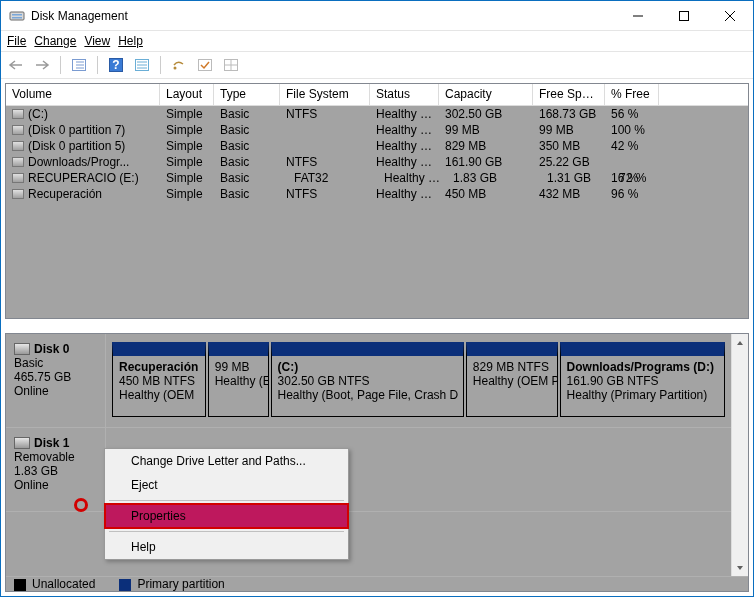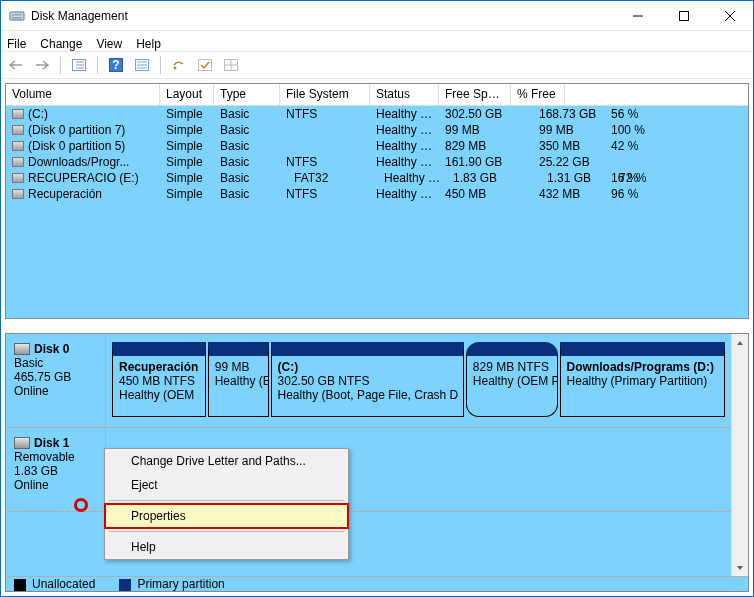--- a/index.html
+++ b/index.html
@@ -12,31 +12,31 @@
     position: relative;
   }
   .titlebar {
     height: 30px; display: flex; align-items: center; padding: 0 0 0 8px;
     border-bottom: 1px solid #e5e5e5;
   }
   .titlebar .icon { width: 16px; height: 16px; margin-right: 6px; }
   .titlebar .title { flex: 1; }
   .winbtns { display: flex; height: 100%; }
   .winbtn { width: 46px; display: flex; align-items: center; justify-content: center; }
-  .menubar { height: 20px; display: flex; align-items: flex-end; padding: 0 6px; gap: 14px; }
+  .menubar { height: 20px; display: flex; align-items: center; padding: 0 6px; gap: 8px; text-decoration: underline; }
   .menubar span { }
   .toolbar {
     height: 28px; border-top: 1px solid #e5e5e5; border-bottom: 1px solid #e5e5e5;
     display: flex; align-items: center; padding: 0 4px; gap: 4px;
   }
   .tbtn { width: 22px; height: 22px; display: flex; align-items: center; justify-content: center; border: 1px solid transparent; }
   .tsep { width: 1px; height: 18px; background: #ccc; margin: 0 3px; }
   .content { flex: 1; display: flex; flex-direction: column; padding: 4px; gap: 6px; overflow: hidden; }
   .pane {
-    border: 1px solid #828790; background: #7dd3fc; position: relative; overflow: hidden;
+    border: 1px solid #828790; background: #a3a3a3; position: relative; overflow: hidden;
   }
   .top-pane { height: 236px; }
   .bottom-pane { flex: 1; display: flex; flex-direction: column; margin-top: 8px; }
   .thead { display: flex; background: #fff; border-bottom: 1px solid #dcdcdc; height: 22px; }
   .th {
     border-right: 1px solid #dcdcdc; padding: 3px 6px;
     white-space: nowrap; overflow: hidden; text-overflow: ellipsis;
   }
   .tbody { }
   .tr { display: flex; height: 16px; align-items: center; }
@@ -72,21 +72,21 @@
   }
   .legend .sw { width: 12px; height: 12px; display: inline-block; margin-right: 6px; vertical-align: middle; }
   .legend .sw.black { background: #000; }
   .legend .sw.blue { background: #0b2f7a; }
   .ctx-menu {
     position: absolute; background: #f0f0f0; border: 1px solid #999;
     box-shadow: 2px 2px 4px rgba(0,0,0,0.25);
     width: 245px; z-index: 100;
   }
   .ctx-item { padding: 5px 10px 5px 26px; }
-  .ctx-item.sel { background: #fef9c3; outline: 2px solid #d20000; outline-offset: -1px; }
+  .ctx-item.sel { background: #be185d; outline: 2px solid #d20000; outline-offset: -1px; }
   .ctx-sep { height: 1px; background: #c0c0c0; margin: 3px 4px; }
   .red-circle {
     position: absolute; width: 14px; height: 14px; border: 3px solid #d20000; border-radius: 50%;
     z-index: 90;
   }
 </style>
 </head>
 <body>
 
 <div class="window">
@@ -186,20 +186,21 @@
 
   <div class="content">
 
     <div class="pane top-pane">
       <div class="thead">
         <div class="th" style="width:154px">Volume</div>
         <div class="th" style="width:54px">Layout</div>
         <div class="th" style="width:66px">Type</div>
         <div class="th" style="width:90px">File System</div>
         <div class="th" style="width:69px">Status</div>
+        <div class="th" style="width:94px">Capacity</div>
         <div class="th" style="width:72px">Free Spa...</div>
         <div class="th" style="width:54px">% Free</div>
         <div class="th" style="flex:1;border-right:none"></div>
       </div>
       <div class="tbody" id="vol-body">
           <div class="tr">
             <div class="td" style="width: 154px;"><span class="vol-icon"></span><span>(C:)</span></div>
             <div class="td" style="width: 54px;">Simple</div>
             <div class="td" style="width: 66px;">Basic</div>
             <div class="td" style="width: 90px;">NTFS</div>
@@ -282,26 +283,27 @@
                 </div>
                 <div class="part noname" style="width: 61px;">
                   <div>99 MB</div>
                   <div>Healthy (E</div>
                 </div>
                 <div class="part" style="width: 194px;">
                   <div class="pname">(C:)</div>
                   <div>302.50 GB NTFS</div>
                   <div>Healthy (Boot, Page File, Crash D</div>
                 </div>
-                <div class="part noname" style="width: 92px; border-radius: 13px;">
+                <div class="part noname" style="width: 92px;">
                   <div>829 MB NTFS</div>
                   <div>Healthy (OEM P</div>
                 </div>
                 <div class="part" style="width: 166px;">
                   <div class="pname">Downloads/Programs  (D:)</div>
+                  <div>161.90 GB NTFS</div>
                   <div>Healthy (Primary Partition)</div>
                 </div>
               </div>
             </div>
             <div class="disk-row short">
               <div class="disk-info">
                 <div class="disk-name">
                   <span class="disk-icon"></span>
                   <span>Disk 1</span>
                 </div>

